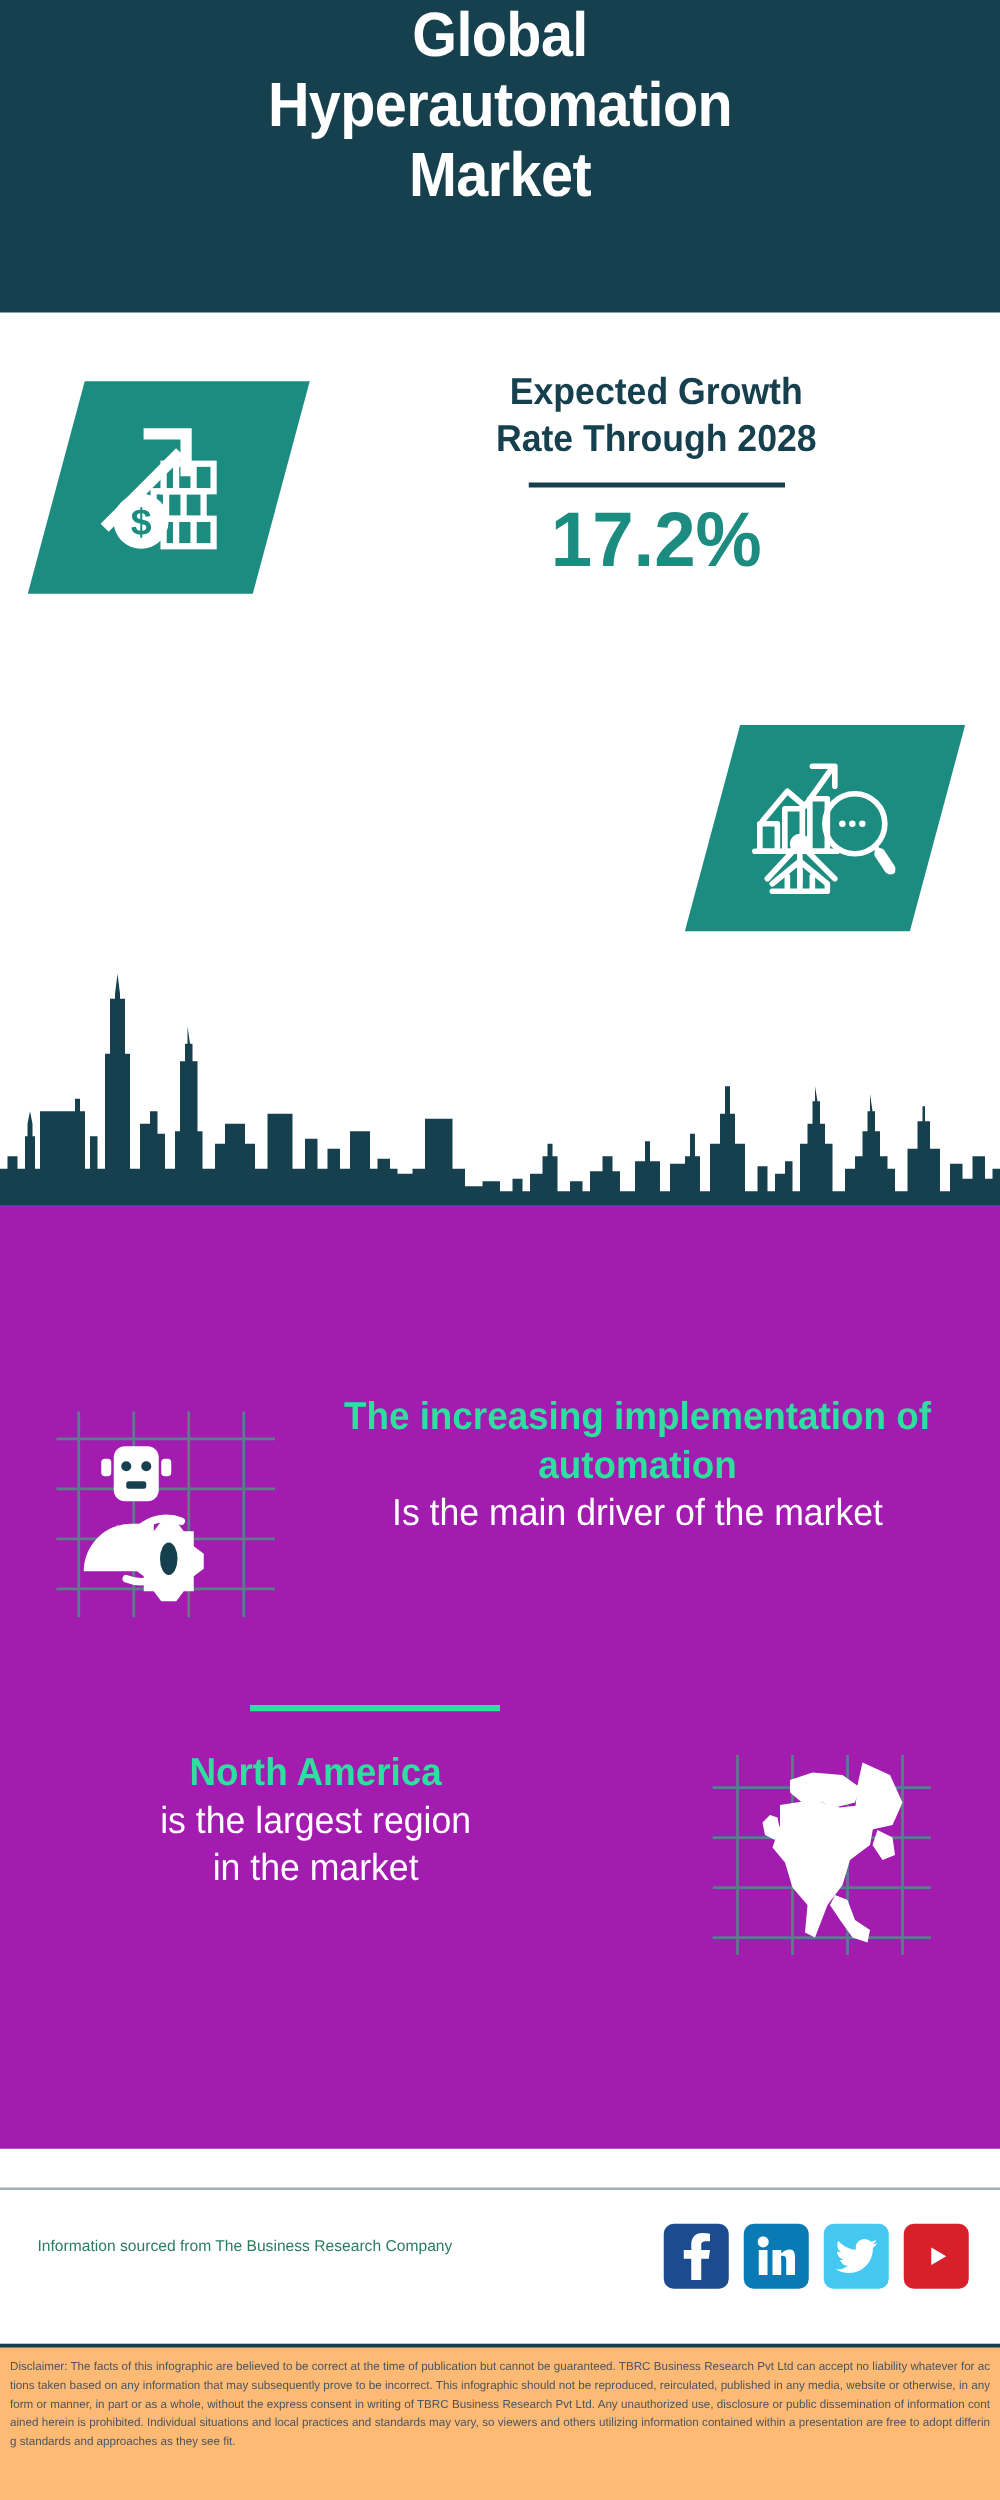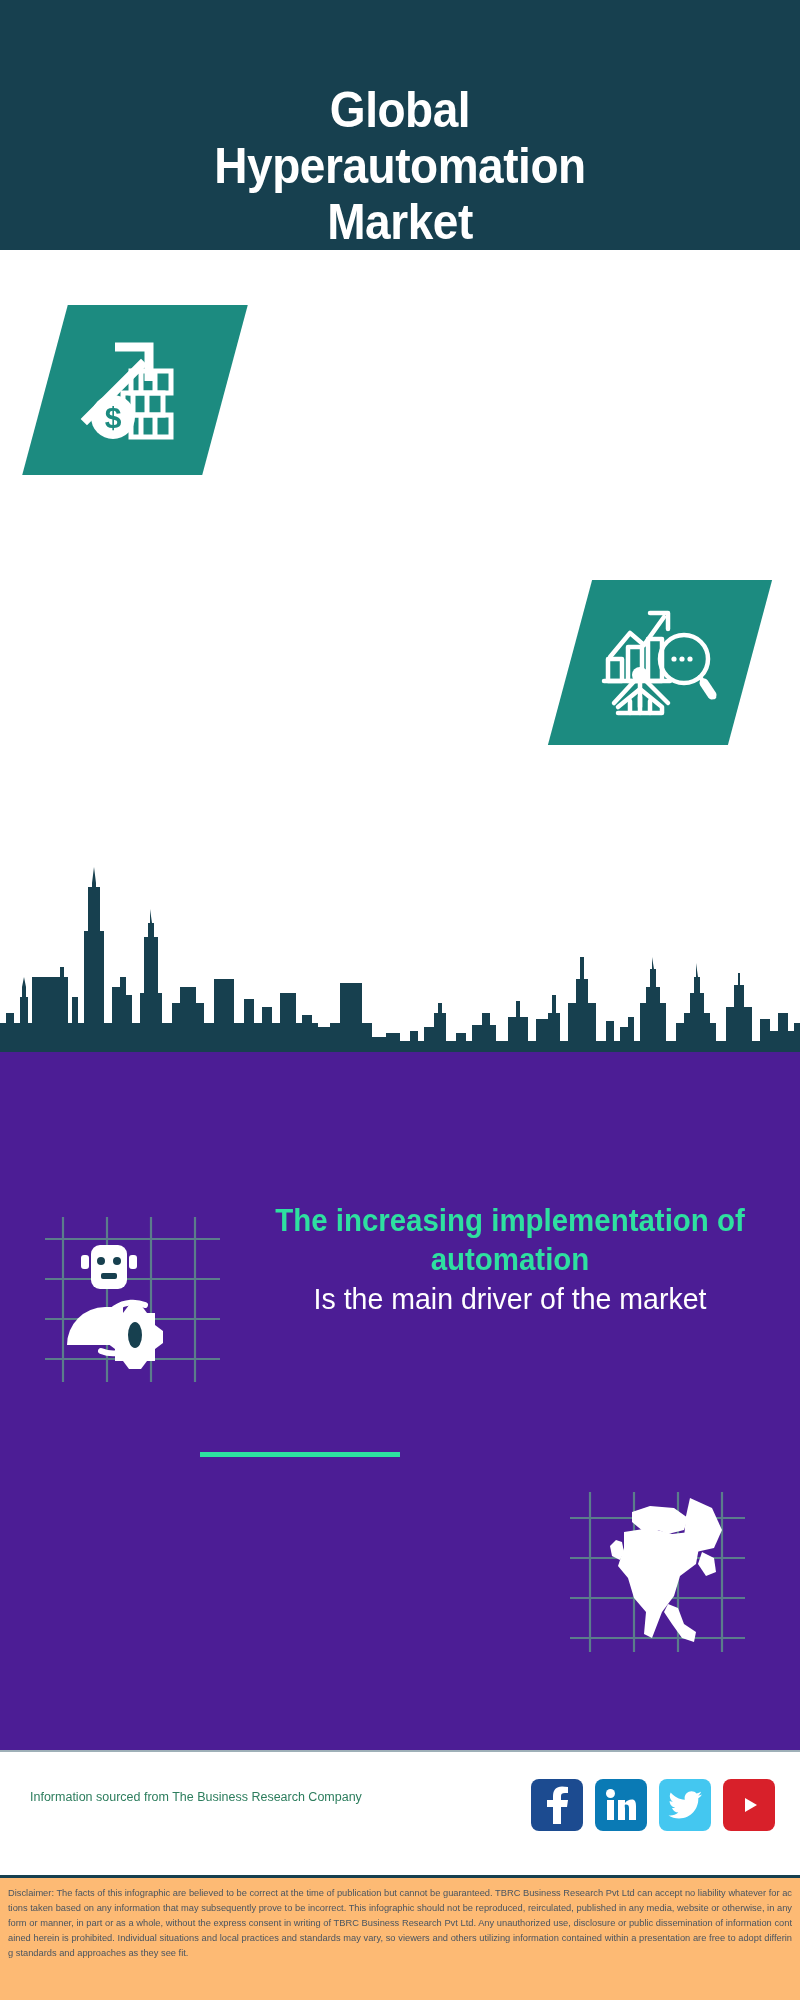--- a/index.html
+++ b/index.html
@@ -8,21 +8,21 @@
     background:#ffffff;
     font-family:"Liberation Sans", sans-serif;
     overflow:hidden;
   }
   .page{position:relative;width:800px;height:2000px;background:#fff;}
 
   
   .header{
     position:absolute;left:0;top:0;width:800px;height:250px;
     background:#17404f;
-    display:flex;align-items:flex-end;justify-content:center;
+    display:flex;align-items:flex-start;justify-content:center;
   }
   .header-title{
     color:#ffffff;
     font-size:50px;line-height:1.12;
     font-weight:bold;
     text-align:center;
     letter-spacing:-0.5px;
     width:720px;
     transform:scaleX(0.92);
   }
@@ -63,22 +63,22 @@
   .badge2{
     right:50px;top:30px;width:180px;height:165px;
     transform:skewX(-15deg);
     position:absolute;background:#1c8b80;
     display:flex;align-items:center;justify-content:center;
   }
   .badge2 .glyph{transform:skewX(15deg);}
 
   
   .darkpanel{
-    position:absolute;left:0;top:1047px;width:800px;height:760px;
-    background:#4c1d95;
+    position:absolute;left:0;top:959px;width:800px;height:760px;
+    background:#a21caf;
   }
   .skyline{
     position:absolute;left:0;top:-220px;width:800px;height:225px;
     display:block;
   }
 
   
   .driver-row{
     position:absolute;left:0;top:165px;width:800px;height:230px;
   }
@@ -174,20 +174,28 @@
             <line x1="72" y1="60" x2="72" y2="82"></line>
             <line x1="66" y1="82" x2="66" y2="104"></line>
             <line x1="80" y1="82" x2="80" y2="104"></line>
           </g>
           <circle cx="38" cy="84" r="22" fill="#ffffff"></circle>
           <text x="38" y="95" font-size="30" font-family="Liberation Sans, sans-serif" font-weight="bold" fill="#1c8b80" text-anchor="middle">$</text>
         </svg>
       </span>
     </div>
 
+    <div class="stat1-text">
+      <div class="stat-label">
+        <div>Expected Growth</div>
+        <div>Rate Through 2028</div>
+      </div>
+      <div class="divider-dark"></div>
+      <div class="stat-value">17.2%</div>
+    </div>
   </div>
 
   <div class="stat2">
 
 
     <div class="badge2">
       <span class="glyph">
         <svg width="120" height="115" viewBox="0 0 120 115">
           <g fill="none" stroke="#ffffff" stroke-width="4.5" stroke-linecap="round" stroke-linejoin="round">
             <polyline points="10,54 30,30 44,42 64,14"></polyline>
@@ -289,20 +297,25 @@
 
       <div class="driver-text">
         <div class="green-head">The increasing implementation of automation</div>
         <div class="white-sub">Is the main driver of the market</div>
       </div>
     </div>
 
     <div class="divider-green"></div>
 
     <div class="region-row">
+      <div class="region-text">
+        <div class="green-head">North America</div>
+        <div class="white-sub">is the largest region</div>
+        <div class="white-sub">in the market</div>
+      </div>
 
       <div class="region-map">
         <svg width="175" height="160" viewBox="0 0 175 160">
           <g stroke="#5b7d8b" stroke-width="2.2" fill="none">
             <line x1="20" y1="0" x2="20" y2="160"></line>
             <line x1="64" y1="0" x2="64" y2="160"></line>
             <line x1="108" y1="0" x2="108" y2="160"></line>
             <line x1="152" y1="0" x2="152" y2="160"></line>
             <line x1="0" y1="26" x2="175" y2="26"></line>
             <line x1="0" y1="66" x2="175" y2="66"></line>

